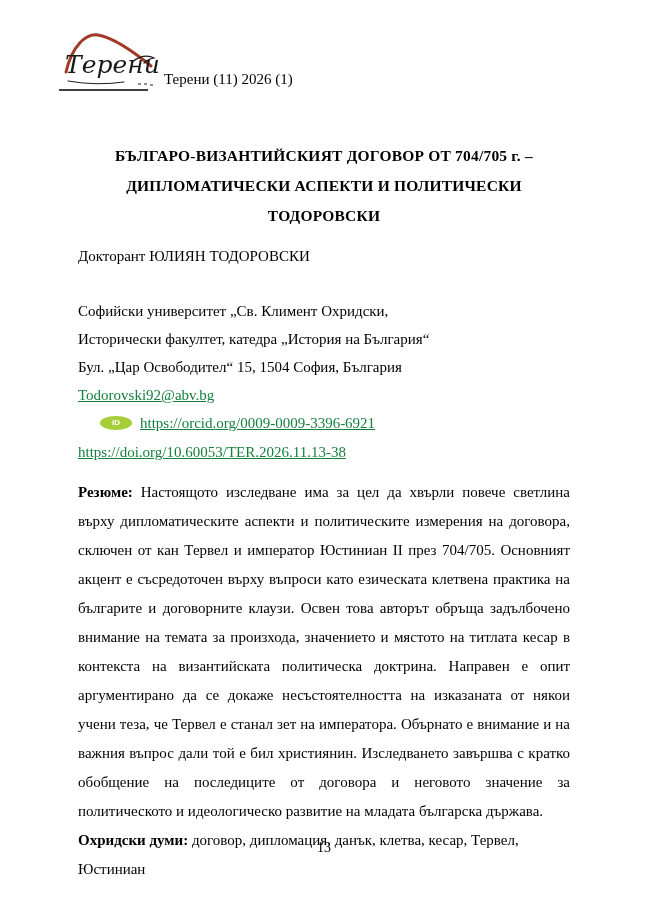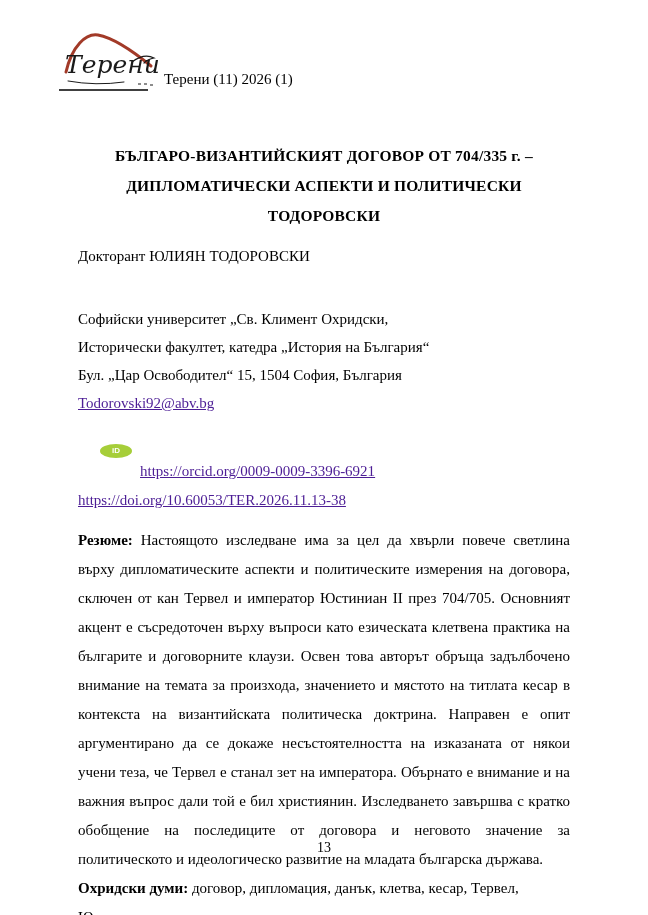--- a/index.html
+++ b/index.html
@@ -39,29 +39,28 @@
     font-size:15.5px;
     line-height:30px;
     letter-spacing:0.2px;
   }
   .author {
     text-align:left;
     font-size:15px;
     margin-top:17px;
   }
   .affiliation {
-    margin-top:40px;
+    margin-top:32px;
     line-height:28px;
   }
   .aff-line { display:block; }
   a.link, .link {
-    color:#4c1d95;
+    color:#15803d;
     text-decoration:underline;
     cursor:pointer;
-    margin-top:40px;
   }
   .email-row { line-height:28px; }
   .orcid-row {
     display:flex; align-items:center;
     padding-left:22px;
     line-height:24px;
     margin-top:2px;
   }
   .orcid-icon {
     display:inline-flex;
@@ -114,21 +113,21 @@
       <path d="M80,56 l3,0 M86,56 l3,0 M92,57 l3,0" fill="none" stroke="#1a1a1a" stroke-width="1"></path>
 
       <path d="M1,62 L90,62" fill="none" stroke="#000" stroke-width="1.6"></path>
     </svg>
     <span class="journal-line">Терени (11) 2026 (1)</span>
   </div>
 
   <div class="content">
 
     <div class="title">
-      <div>БЪЛГАРО-ВИЗАНТИЙСКИЯТ ДОГОВОР ОТ 704/335 г. –</div>
+      <div>БЪЛГАРО-ВИЗАНТИЙСКИЯТ ДОГОВОР ОТ 704/705 г. –</div>
       <div>ДИПЛОМАТИЧЕСКИ АСПЕКТИ И ПОЛИТИЧЕСКИ ТОДОРОВСКИ</div>
     </div>
 
     <div class="author">Докторант ЮЛИЯН ТОДОРОВСКИ</div>
 
     <div class="affiliation">
       <span class="aff-line">Софийски университет „Св. Климент Охридски,</span>
       <span class="aff-line">Исторически факултет, катедра „История на България“</span>
       <span class="aff-line">Бул. „Цар Освободител“ 15, 1504 София, България</span>
     </div>

